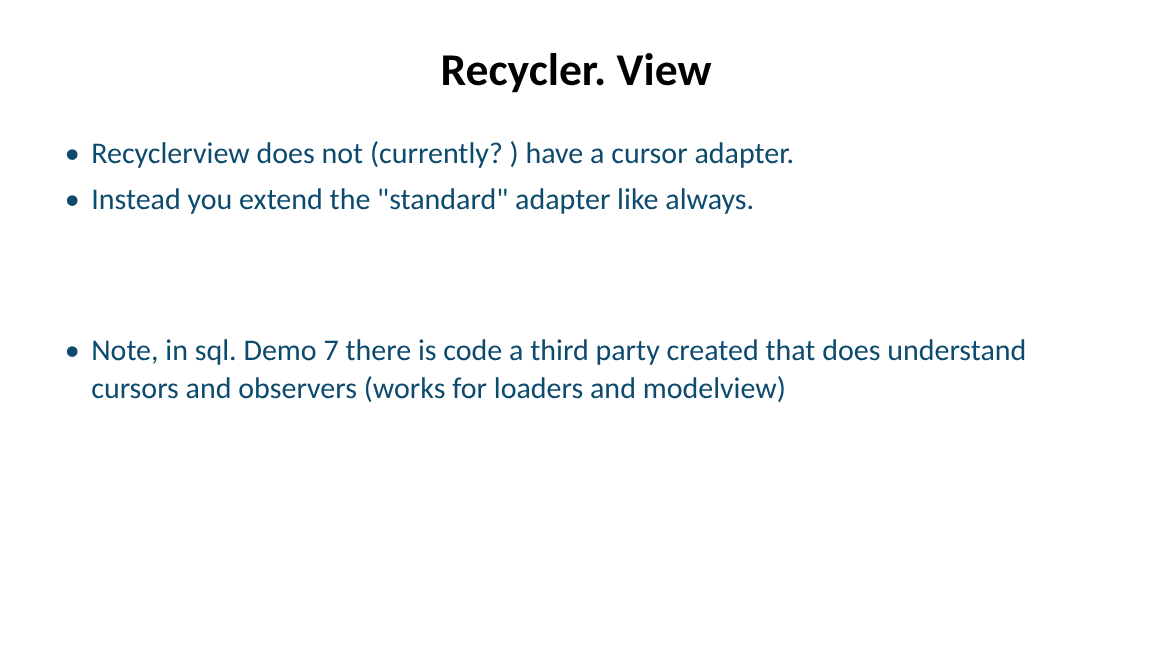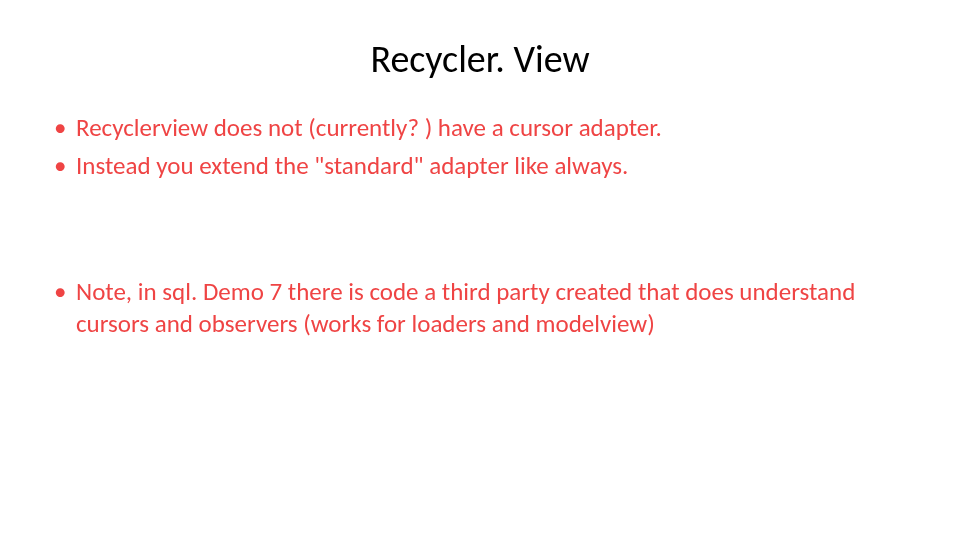--- a/index.html
+++ b/index.html
@@ -14,36 +14,36 @@
       overflow: hidden;
     }
     .slide {
       width: 100%;
       height: 100%;
       padding: 32px 48px 32px 48px;
     }
     .title {
       text-align: center;
       font-size: 38px;
-      font-weight: 400;
+      font-weight: 700;
       margin: 4px 0 30px 0;
       letter-spacing: 0px;
     }
     .bullets {
       list-style: none;
       padding: 0;
       margin: 0;
     }
     .bullets li {
       position: relative;
       padding-left: 28px;
       font-size: 25px;
       line-height: 1.28;
       margin-bottom: 6px;
-      color: #ef4444;
+      color: #0c4a6e;
     }
     .bullets li::before {
       content: "•";
       position: absolute;
       left: 6px;
       top: 0;
       font-size: 25px;
       line-height: 1.28;
     }
     .gap {

